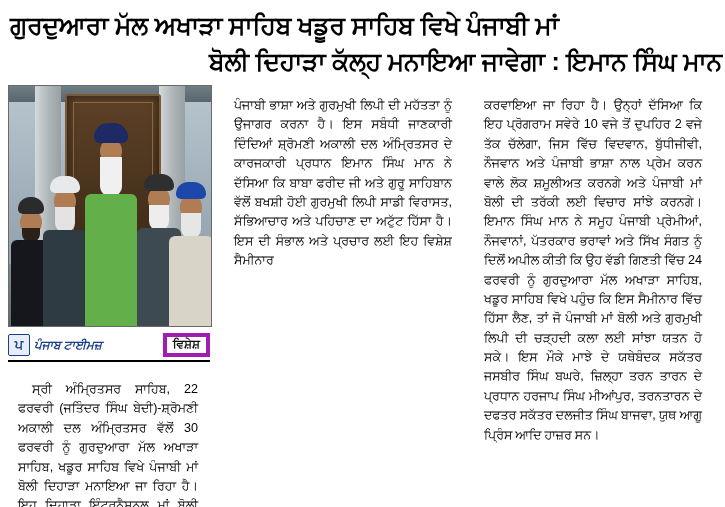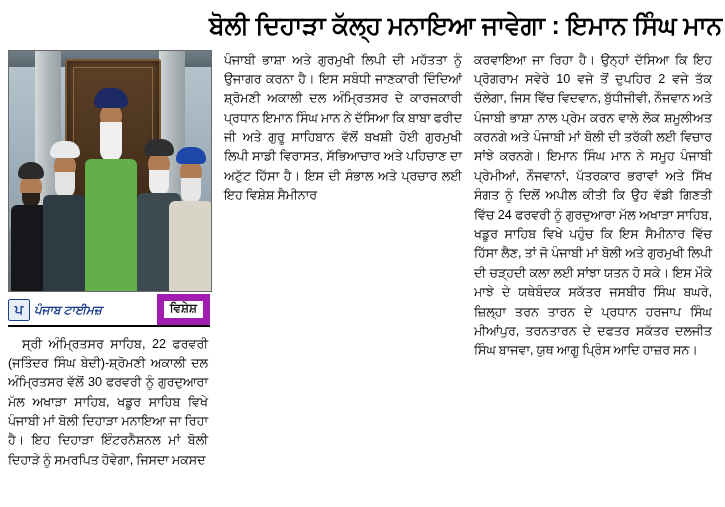--- a/index.html
+++ b/index.html
@@ -159,21 +159,21 @@
   .logo-text {
     font-size: 12px;
     font-weight: bold;
     color: #1b3f8f;
     margin-left: 4px;
     white-space: nowrap;
     font-style: italic;
   }
   .logo-badge {
     margin-left: auto;
-    border: 7px solid #a21caf;
+    border: 4px solid #a21caf;
     font-size: 12px;
     font-weight: bold;
     padding: 1px 6px 2px 6px;
     line-height: 1.1;
     background: #fff;
   }
   .rule {
     width: 202px;
     height: 2px;
     background: #000;
@@ -182,21 +182,21 @@
 
   
   .col {
     font-size: 12.6px;
     line-height: 1.54;
     text-align: justify;
     text-justify: inter-word;
     color: #000;
     word-spacing: -0.5px;
   }
-  .col p { margin: 0; }
+  .col p { margin: 10px; }
   .col1 {
     width: 200px;
     flex: 0 0 200px;
     padding-top: 2px;
   }
   .col1 .indent { text-indent: 14px; }
   .col2 {
     width: 238px;
     flex: 0 0 238px;
     margin-left: 12px;
@@ -209,20 +209,21 @@
     padding-top: 1px;
   }
   .col2, .col3 { align-self: flex-start; }
 </style>
 </head>
 <body>
 
 <div class="page">
 
   <div class="headline">
+    <span>ਗੁਰਦੁਆਰਾ ਮੱਲ ਅਖਾੜਾ ਸਾਹਿਬ ਖਡੂਰ ਸਾਹਿਬ ਵਿਖੇ ਪੰਜਾਬੀ ਮਾਂ</span>
     <span class="l2">ਬੋਲੀ ਦਿਹਾੜਾ ਕੱਲ੍ਹ ਮਨਾਇਆ ਜਾਵੇਗਾ : ਇਮਾਨ ਸਿੰਘ ਮਾਨ</span>
   </div>
 
   <div class="body-wrap">
 
     <div class="left-block">
 
       <div class="photo">
         <div class="bg-wall"></div>
         <div class="canopy"></div>

